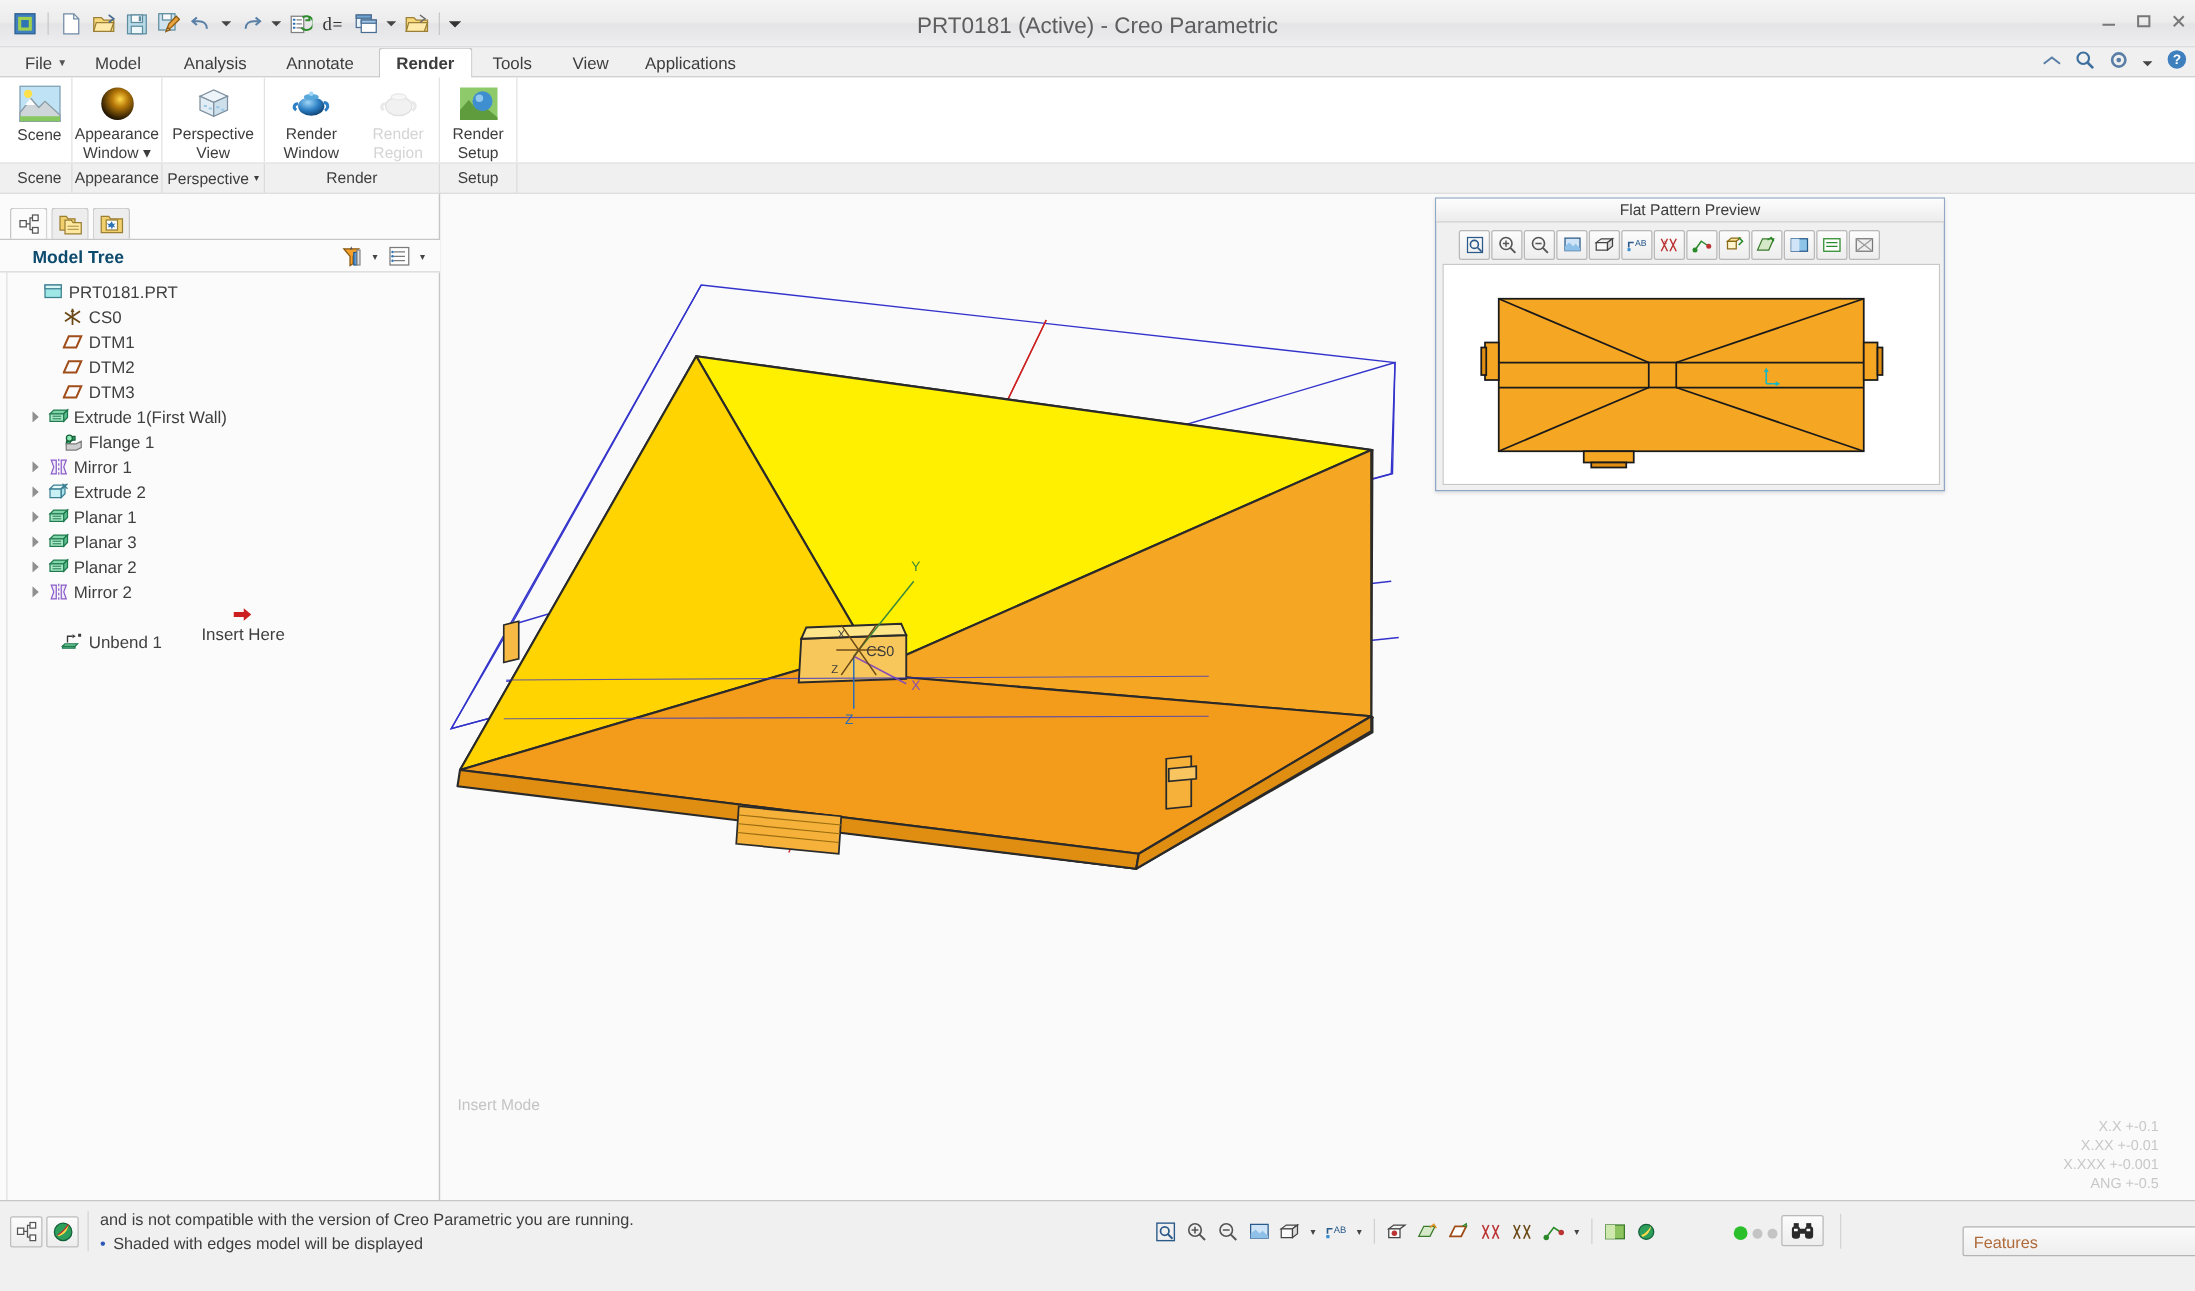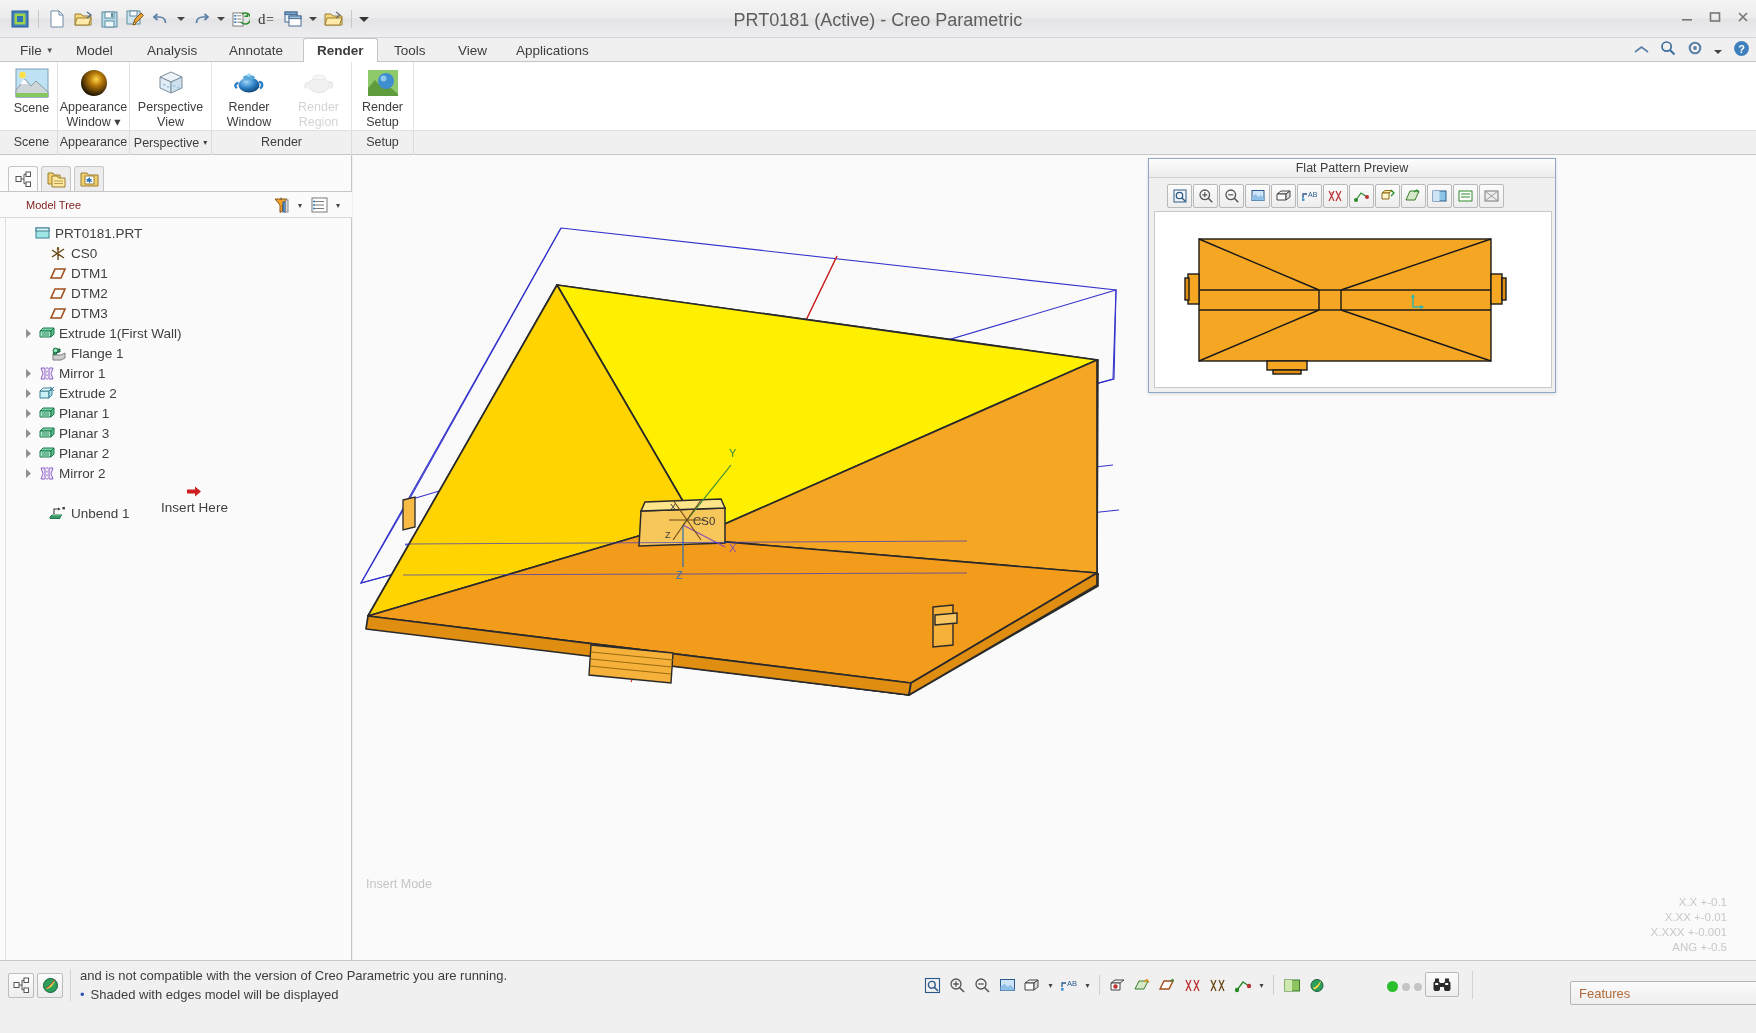--- a/index.html
+++ b/index.html
@@ -116,21 +116,21 @@
   }
   .nav-tab.active { background: #fbfbfb; }
   .nav-tabline {
     position: absolute; left: 0; top: 36px; width: 352px; height: 1px; background: #c6c6c6;
   }
   .mt-header {
     position: absolute; left: 0; top: 37px; width: 352px; height: 26px;
     background: #fbfbfb; border-bottom: 1px solid #d8d8d8;
     display:flex; align-items:center;
   }
-  .mt-title { margin-left: 26px; font-size: 11px; color: #7f1d1d; font-weight: normal; }
+  .mt-title { margin-left: 26px; font-size: 14px; color: #0c4a6e; font-weight: bold; }
   .mt-tools { position: absolute; right: 8px; top: 2px; display: flex; align-items:center; gap: 2px; }
   .mt-tool { width: 22px; height: 22px; display:flex; align-items:center; justify-content:center; }
   .mt-caret { width: 12px; height: 22px; display:flex; align-items:center; justify-content:center; font-size: 8px; color:#444;}
 
   .tree {
     position: absolute; left: 17px; top: 68px; width: 338px;
   }
   .tnode {
     height: 20px; display: flex; align-items: center; gap: 2px;
     font-size: 13.5px; color: #3f3f3f; white-space: nowrap;

